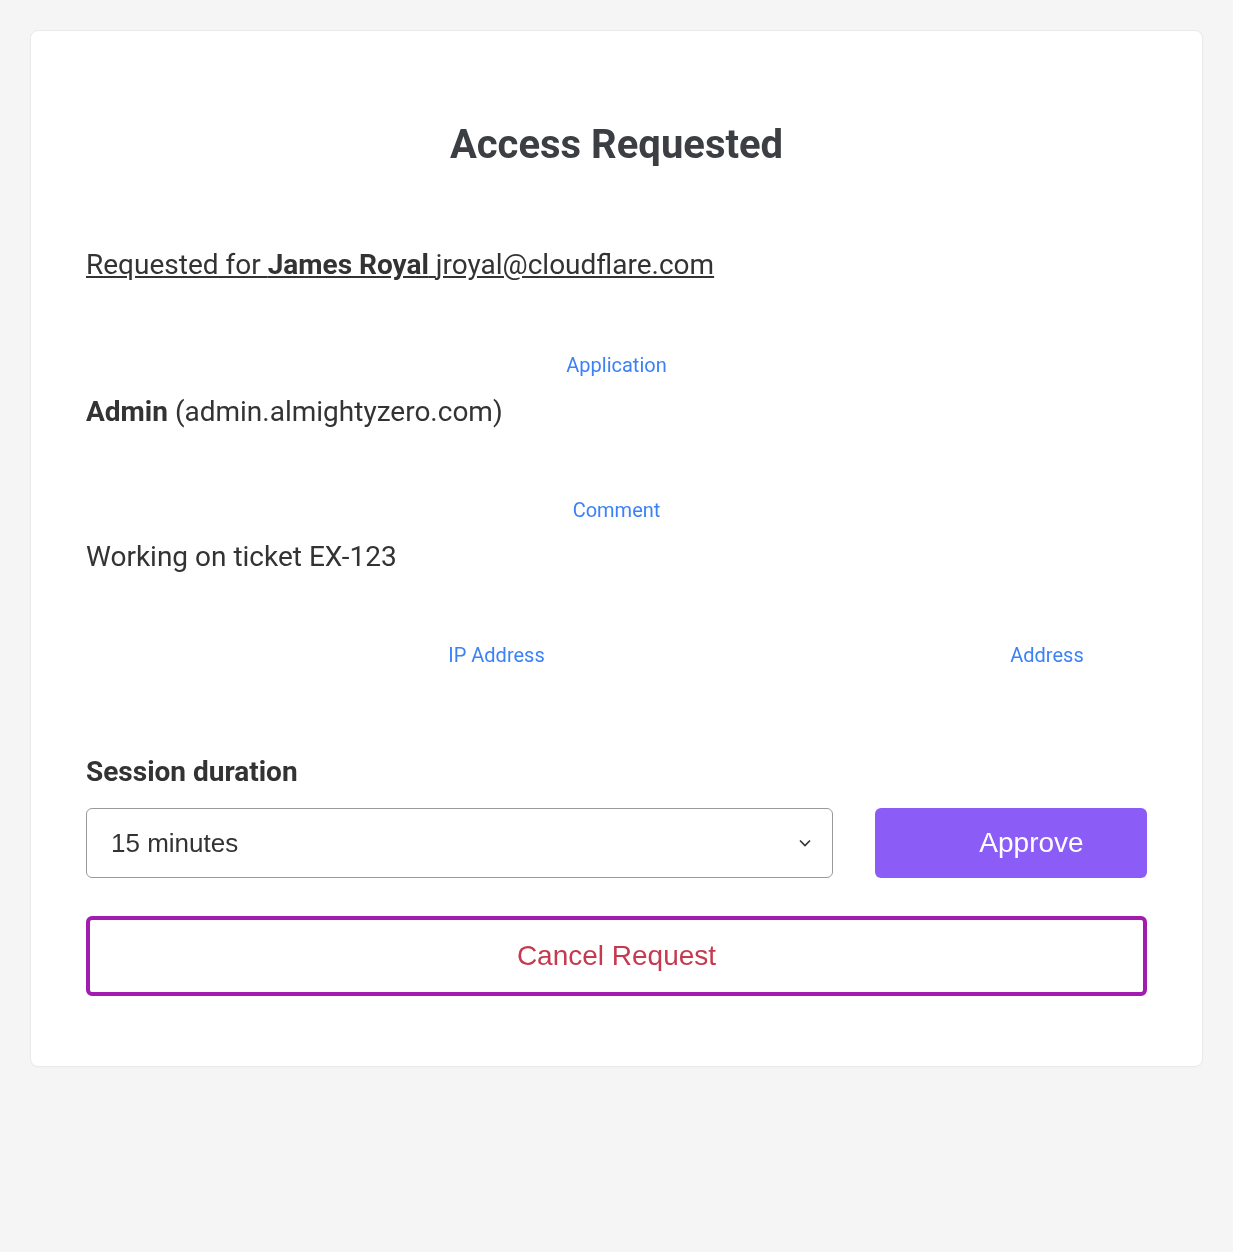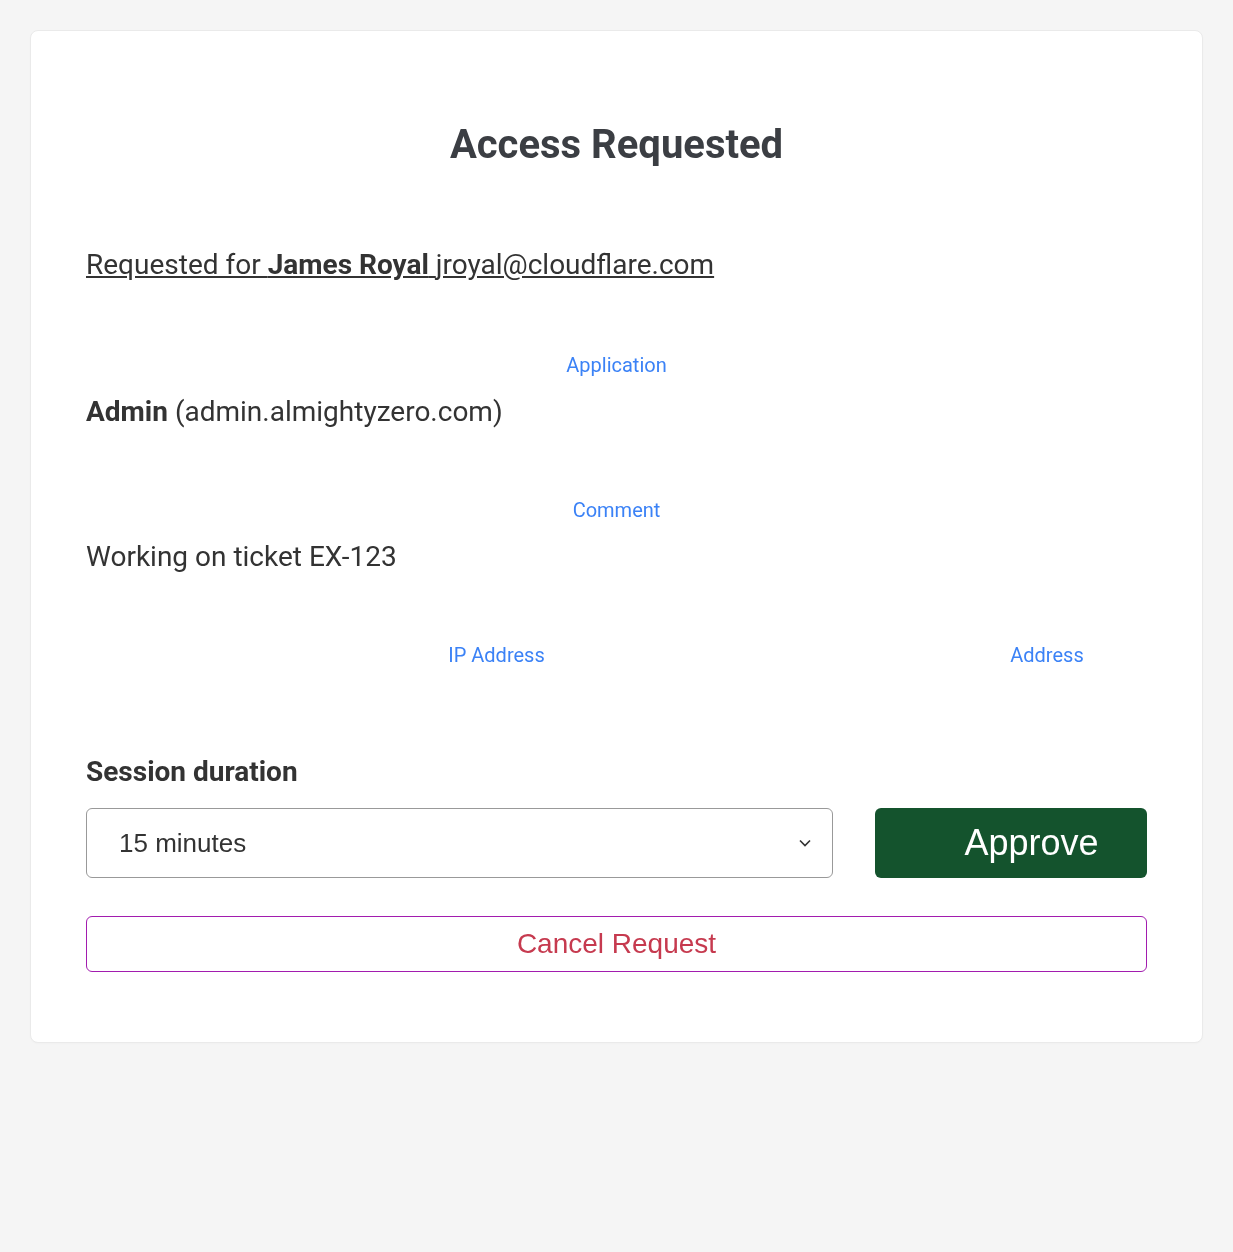--- a/index.html
+++ b/index.html
@@ -73,21 +73,21 @@
       position: relative;
       display: flex;
       align-items: center;
     }
     .select {
       width: 100%;
       height: 70px;
       border: 1px solid #999;
       border-radius: 6px;
       font-size: 26px;
-      padding: 0 50px 0 32px;
+      padding: 0 50px 0 24px;
       background: #fff;
       appearance: none;
       -webkit-appearance: none;
       color: #333;
       cursor: pointer;
     }
     .chevron {
       position: absolute;
       right: 18px;
       top: 50%;
@@ -96,35 +96,35 @@
       width: 20px;
       height: 20px;
       display: flex;
       align-items: center;
       justify-content: center;
     }
     .chevron svg { width: 20px; height: 20px; stroke: #333; stroke-width: 2; fill: none; }
     .btn-approve {
       flex: 0 0 272px;
       height: 70px;
-      background: #14532d;
+      background: #8b5cf6;
       color: #fff;
-      font-size: 36px;
+      font-size: 28px;
       font-weight: 500;
       border: none;
       border-radius: 6px;
       cursor: pointer;
       padding-left: 41px;
     }
     .btn-cancel {
       width: 100%;
-      height: 56px;
+      height: 80px;
       background: #fff;
       color: #c63a4f;
-      border: 1px solid #a21caf;
+      border: 4px solid #a21caf;
       border-radius: 6px;
       font-size: 28px;
       font-weight: 500;
       cursor: pointer;
     }
   </style>
 </head>
 <body>
 
 <div class="card">

